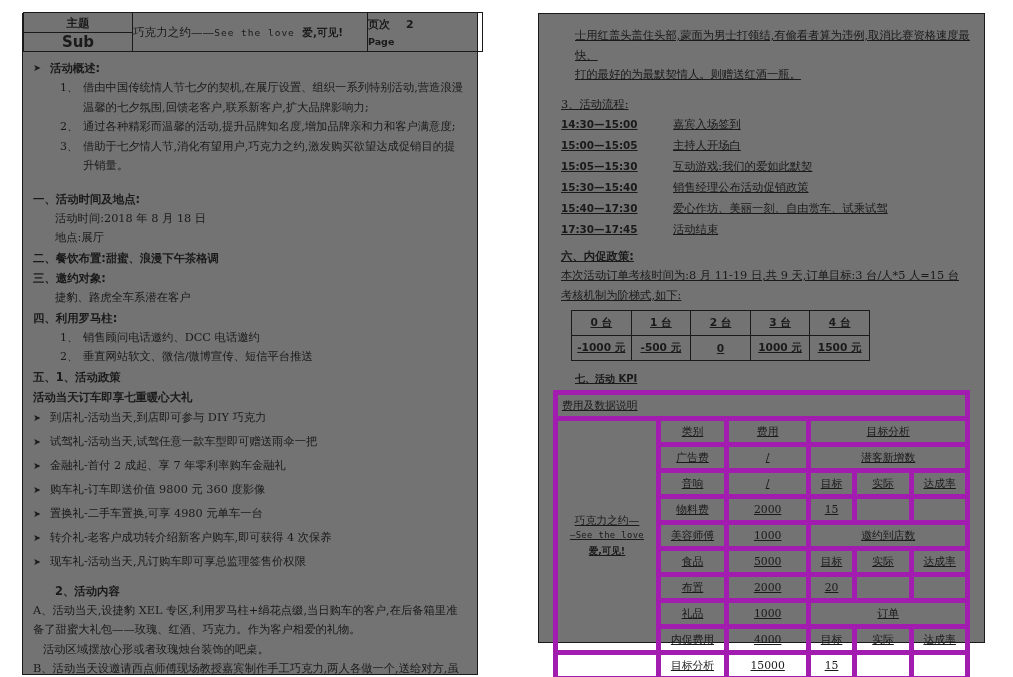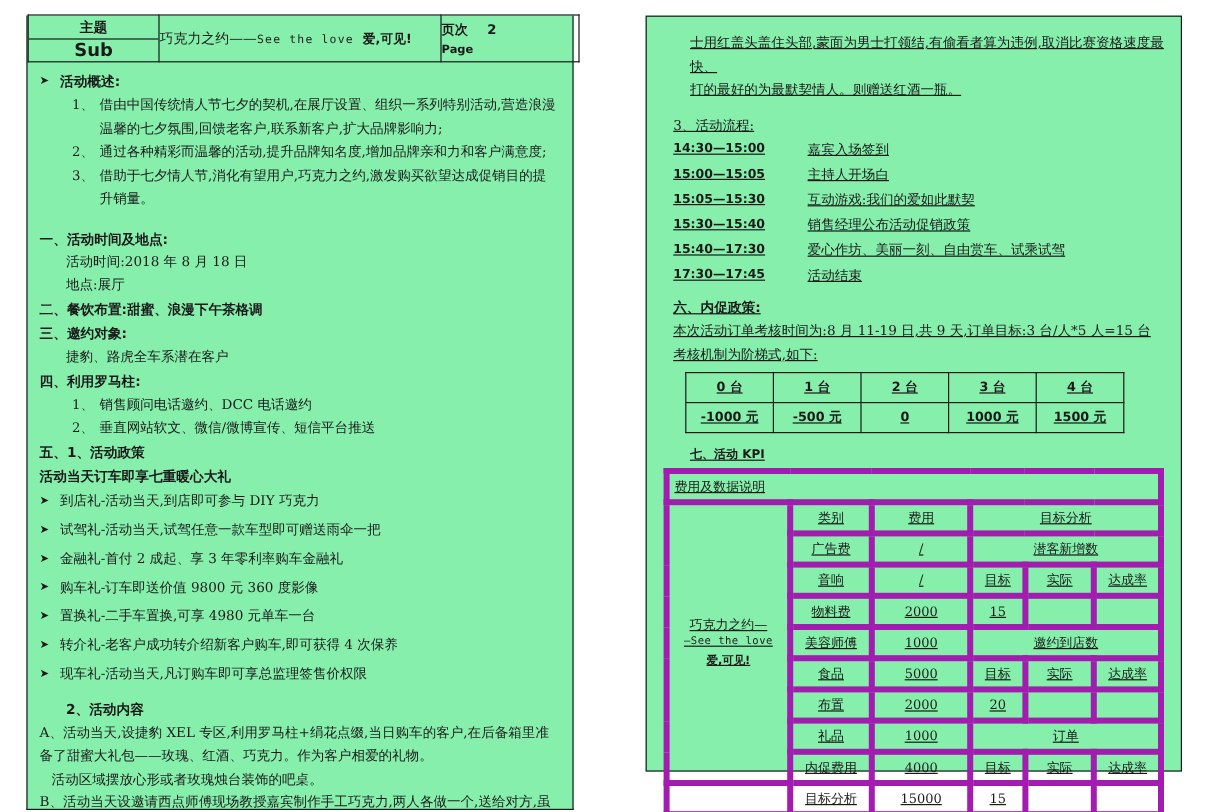--- a/index.html
+++ b/index.html
@@ -19,21 +19,21 @@
     top: 0;
     left: 0;
     width: 1013px;
     height: 677px;
   }
   
   .page {
     position: absolute;
     border: 1.4px solid #1a1a1a;
     box-sizing: border-box;
-    background: #86efac;
+    background: #737373;
   }
   .page-left {
     left: 22px;
     top: 13px;
     width: 456px;
     height: 662px;
     border-top: none;
   }
   .page-right {
     left: 538px;
@@ -182,21 +182,21 @@
     font-family: "DejaVu Sans", "Liberation Sans", sans-serif;
     font-size: 10.4px;
     font-weight: bold;
   }
   .sched .d { flex: 1; }
 
   
   .stair {
     border-collapse: collapse;
     table-layout: fixed;
-    width: 366px;
+    width: 299px;
     margin: 5px 0 0 18px;
   }
   .stair td {
     border: 1.1px solid #1a1a1a;
     height: 22px;
     text-align: center;
     font-size: 10.6px;
     font-weight: bold;
     font-family: "DejaVu Sans", "Liberation Sans", sans-serif;
   }
@@ -330,21 +330,21 @@
         <div class="arrow-row">
           <span class="mark">➤</span>
           <span class="txt p">到店礼-活动当天,到店即可参与 DIY 巧克力</span>
         </div>
         <div class="arrow-row">
           <span class="mark">➤</span>
           <span class="txt p">试驾礼-活动当天,试驾任意一款车型即可赠送雨伞一把</span>
         </div>
         <div class="arrow-row">
           <span class="mark">➤</span>
-          <span class="txt p">金融礼-首付 2 成起、享 3 年零利率购车金融礼</span>
+          <span class="txt p">金融礼-首付 2 成起、享 7 年零利率购车金融礼</span>
         </div>
         <div class="arrow-row">
           <span class="mark">➤</span>
           <span class="txt p">购车礼-订车即送价值 9800 元 360 度影像</span>
         </div>
         <div class="arrow-row">
           <span class="mark">➤</span>
           <span class="txt p">置换礼-二手车置换,可享 4980 元单车一台</span>
         </div>
         <div class="arrow-row">

